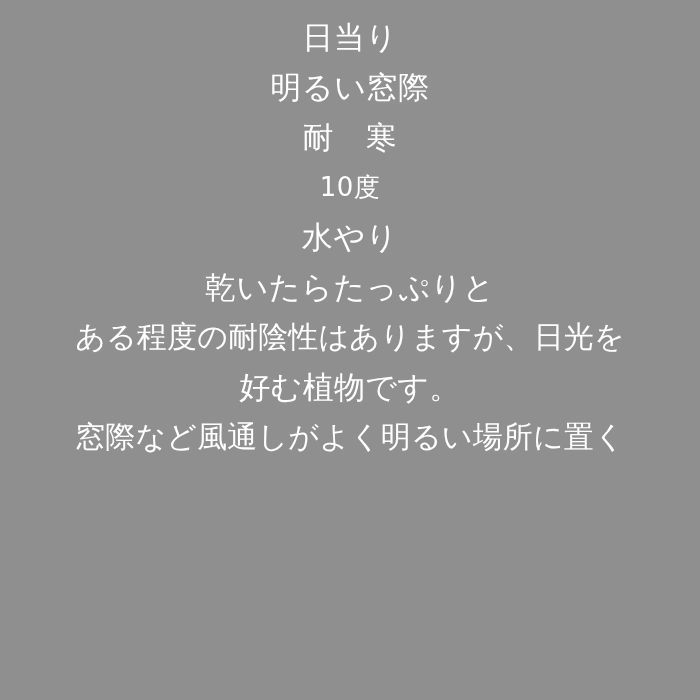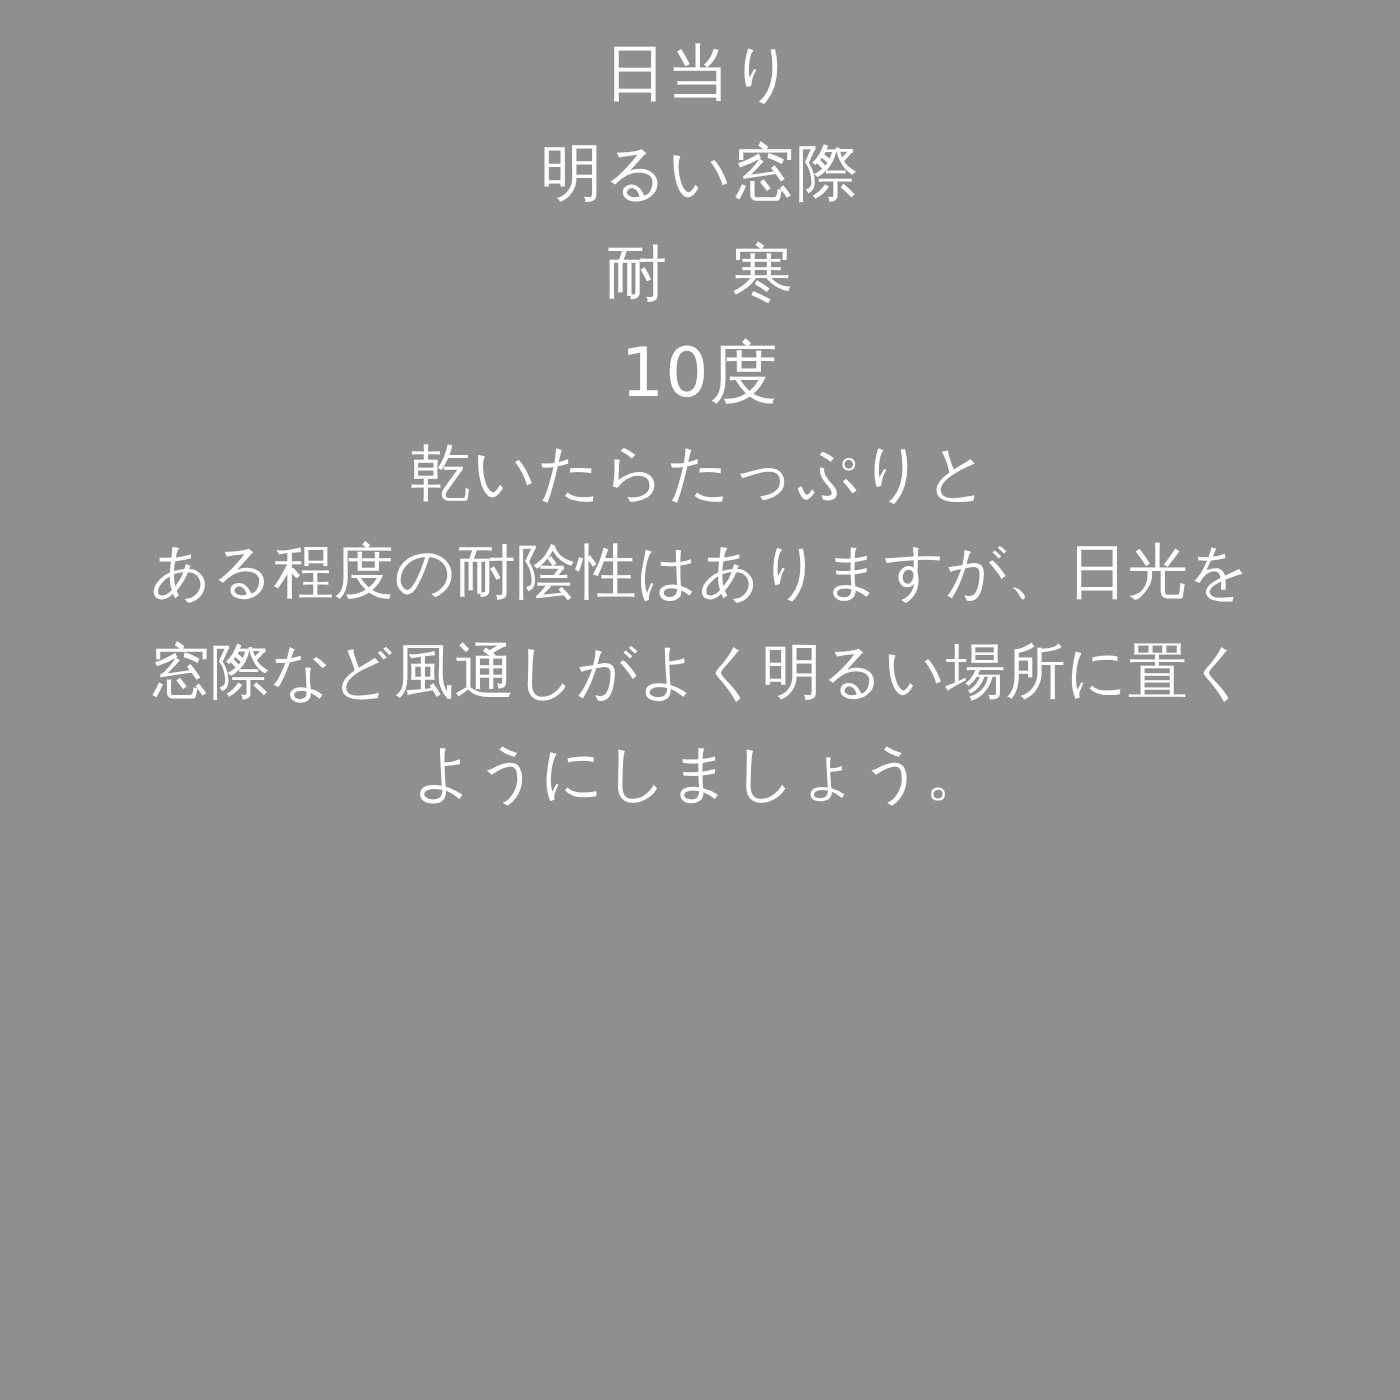--- a/index.html
+++ b/index.html
@@ -37,21 +37,21 @@
   
   .label {
     font-size: 31px;
     line-height: 50px;
   }
   .value {
     font-size: 31px;
     line-height: 50px;
   }
   .value-small {
-    font-size: 34px;
+    font-size: 26px;
     line-height: 50px;
   }
   
   .body-line {
     font-size: 31px;
     line-height: 50px;
     letter-spacing: 0.01em;
   }
   .body-line.wide {
     font-size: 30px;
@@ -60,19 +60,20 @@
 </style>
 </head>
 <body>
 
 <div class="page">
 
   <div class="line label">日当り</div>
   <div class="line value">明るい窓際</div>
   <div class="line label">耐　寒</div>
   <div class="line value-small">10度</div>
+  <div class="line label">水やり</div>
   <div class="line value">乾いたらたっぷりと</div>
 
   <div class="line body-line wide">ある程度の耐陰性はありますが、日光を</div>
+  <div class="line body-line">好む植物です。</div>
   <div class="line body-line wide">窓際など風通しがよく明るい場所に置く</div>
-  <div class="line body-line">ようにしましょう。</div>
 
 </div>
 
 </body></html>

